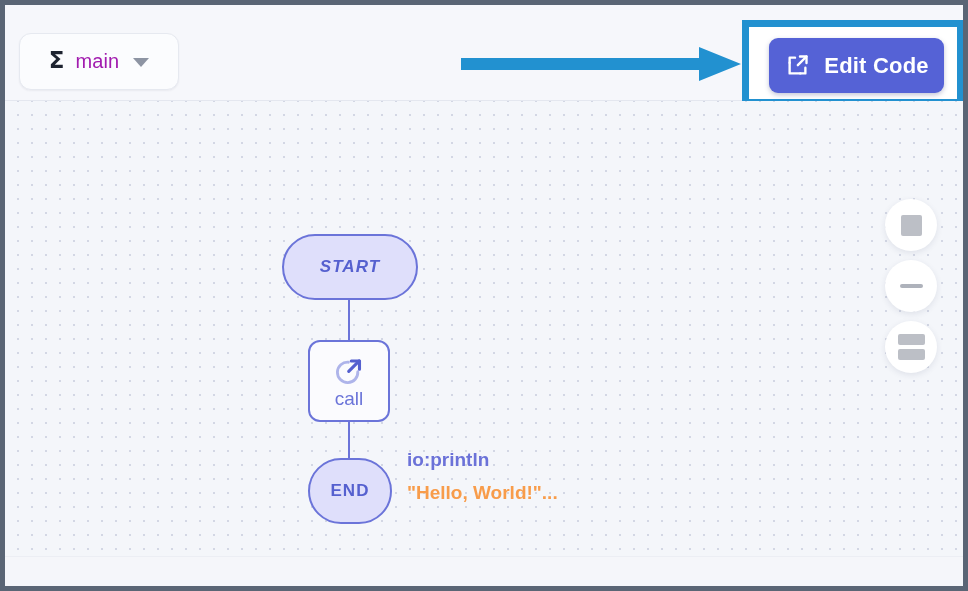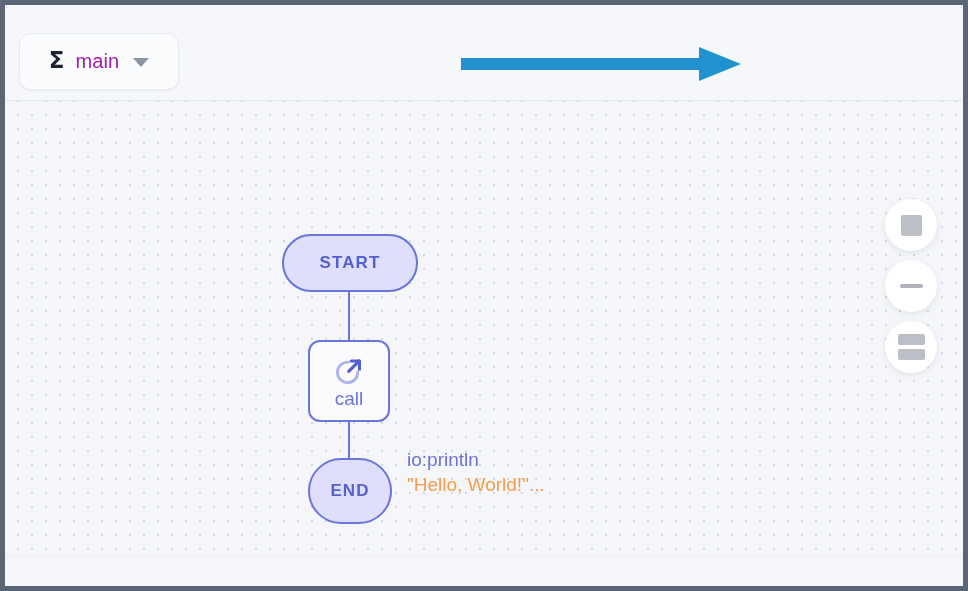--- a/index.html
+++ b/index.html
@@ -157,21 +157,21 @@
     background: #dfdffb;
     border: 2px solid #6b74d9;
     border-radius: 34px;
     display: flex;
     align-items: center;
     justify-content: center;
     cursor: pointer;
   }
   .node-start {
     left: 277px; top: 133px;
-    width: 136px; height: 58px;
+    width: 136px; height: 66px; font-style: italic;
   }
   .node-end {
     left: 303px; top: 357px;
     width: 84px; height: 66px;
   }
   .node-pill-label {
     color: #5560cf;
     font-size: 17px;
     font-weight: 700;
     letter-spacing: 1.1px;
@@ -206,21 +206,22 @@
   }
   .edge-a { top: 190px; height: 50px; }
   .edge-b { top: 320px; height: 38px; }
 
   .call-annotation {
     position: absolute;
     left: 402px;
     top: 347px;
     display: flex;
     flex-direction: column;
-    gap: 1px;
+    gap: 9px;
+    font-weight: bold;
   }
   .anno-fn {
     color: #6b72d8;
     font-size: 19px;
     line-height: 1.25;
   }
   .anno-arg {
     color: #f89c4a;
     font-size: 19px;
     line-height: 1.25;
@@ -279,20 +280,32 @@
       <span class="func-name">main</span>
       <span class="caret-down"></span>
     </div>
 
   </div>
 
   <svg class="anno-arrow" viewBox="0 0 280 34" xmlns="http://www.w3.org/2000/svg">
     <path d="M0 11 L238 11 L238 0 L280 17 L238 34 L238 23 L0 23 Z" fill="#2291d0"></path>
   </svg>
 
+  <div class="highlight-box">
+    <div class="edit-code-btn">
+      <svg width="27" height="27" viewBox="0 0 24 24" fill="none">
+        <path d="M5 9.5 L5 19 L14.5 19" stroke="#ffffff" stroke-width="2.1" stroke-linecap="round" stroke-linejoin="round"></path>
+        <path d="M14.5 19 L19 19 L19 14" stroke="#ffffff" stroke-width="2.1" stroke-linecap="round" stroke-linejoin="round"></path>
+        <path d="M5 9.5 L5 5 L9.8 5" stroke="#ffffff" stroke-width="2.1" stroke-linecap="round" stroke-linejoin="round"></path>
+        <path d="M12.3 11.7 L20 4" stroke="#ffffff" stroke-width="2.1" stroke-linecap="round" stroke-linejoin="round"></path>
+        <path d="M14.2 4 L20 4 L20 9.8" stroke="#ffffff" stroke-width="2.1" stroke-linecap="round" stroke-linejoin="round"></path>
+      </svg>
+      <span class="edit-code-label">Edit Code</span>
+    </div>
+  </div>
 
   <div class="canvas">
 
     <div class="graph">
 
       <div class="edge edge-a"></div>
       <div class="edge edge-b"></div>
 
       <div class="node-start">
         <span class="node-pill-label">START</span>

